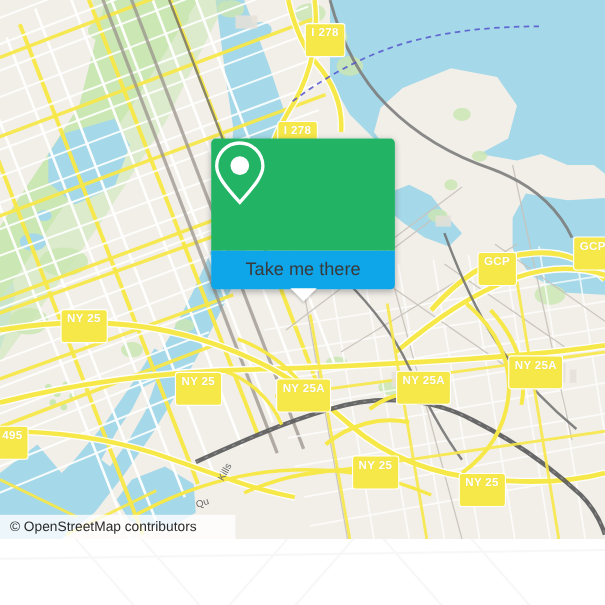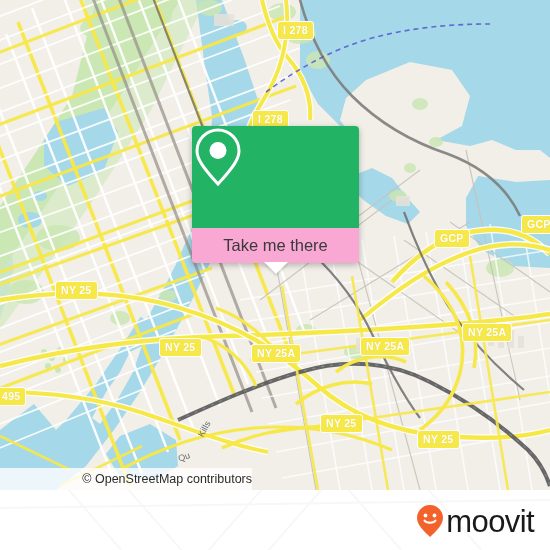--- a/index.html
+++ b/index.html
@@ -18,45 +18,44 @@
   .shield{
     position:absolute;
     background:#f7e84a;
     border:1.5px solid #ffffff;
     border-radius:3px;
     color:#ffffff;
     font-family:"Liberation Sans", sans-serif;
     font-weight:bold;
     font-size:10.5px;
     line-height:14px;
-    padding:1px 5px 2px 5px;
+    padding:1px 5px 14px 5px;
     white-space:nowrap;
     letter-spacing:.3px;
     box-sizing:border-box;
     text-shadow:0 0 1px rgba(160,140,0,.25);
   }
 
   
   .streetlabel{
     position:absolute;
     color:#6b6b6b;
     font-family:"Liberation Sans", sans-serif;
     font-size:9px;
     white-space:nowrap;
   }
 
   
   .attribution{
     position:absolute;left:0;bottom:0;
-    width:252px;height:22px;
+    width:214px;height:22px;
     background:rgba(255,255,255,.80);
     display:flex;align-items:center;
     padding-left:9px;
     box-sizing:border-box;
-    justify-content:flex-end;
   }
   .attribution span{
     font-family:"Liberation Sans", sans-serif;
     font-size:12.5px;color:#2b2b2b;white-space:nowrap;
   }
 
   
   .card{
     position:absolute;left:192px;top:126px;
     width:167px;
@@ -65,21 +64,21 @@
     overflow:visible;
   }
   .card-head{
     height:102px;
     background:#22b365;
     border-radius:4px 4px 0 0;
     display:flex;align-items:center;justify-content:center;
   }
   .card-foot{
     height:35px;
-    background:#f9a8d4;
+    background:#0ea5e9;
     border-radius:0 0 4px 4px;
     display:flex;align-items:center;justify-content:center;
     position:relative;
   }
   .card-foot span{
     font-family:"Liberation Sans", sans-serif;
     font-size:16.5px;color:#3a3a3a;
   }
   .tail{
     position:absolute;left:50%;bottom:-11px;
@@ -453,24 +452,15 @@
         <line x1="120" y1="-10" x2="190" y2="70"></line>
         <line x1="200" y1="70" x2="270" y2="-10"></line>
         <line x1="260" y1="70" x2="330" y2="-10"></line>
         <line x1="340" y1="-10" x2="410" y2="70"></line>
         <line x1="420" y1="-10" x2="490" y2="70"></line>
         <line x1="0" y1="18" x2="550" y2="10"></line>
       </g>
     </svg>
 
 
-    <div class="logo">
-      <svg width="30" height="34" viewBox="0 0 30 34">
-        <path d="M15,1 C7.8,1 2,6.8 2,14 C2,20.2 8,26.6 15,33 C22,26.6 28,20.2 28,14 C28,6.8 22.2,1 15,1 Z" fill="#f4622c"></path>
-        <circle cx="10.5" cy="11.5" r="1.9" fill="#ffffff"></circle>
-        <circle cx="19.5" cy="11.5" r="1.9" fill="#ffffff"></circle>
-        <path d="M9.5,16.5 C11.2,19.4 18.8,19.4 20.5,16.5" fill="none" stroke="#ffffff" stroke-width="2" stroke-linecap="round"></path>
-      </svg>
-      <div class="logo-text">moovit</div>
-    </div>
   </div>
 
 </div>
 
 </body></html>

